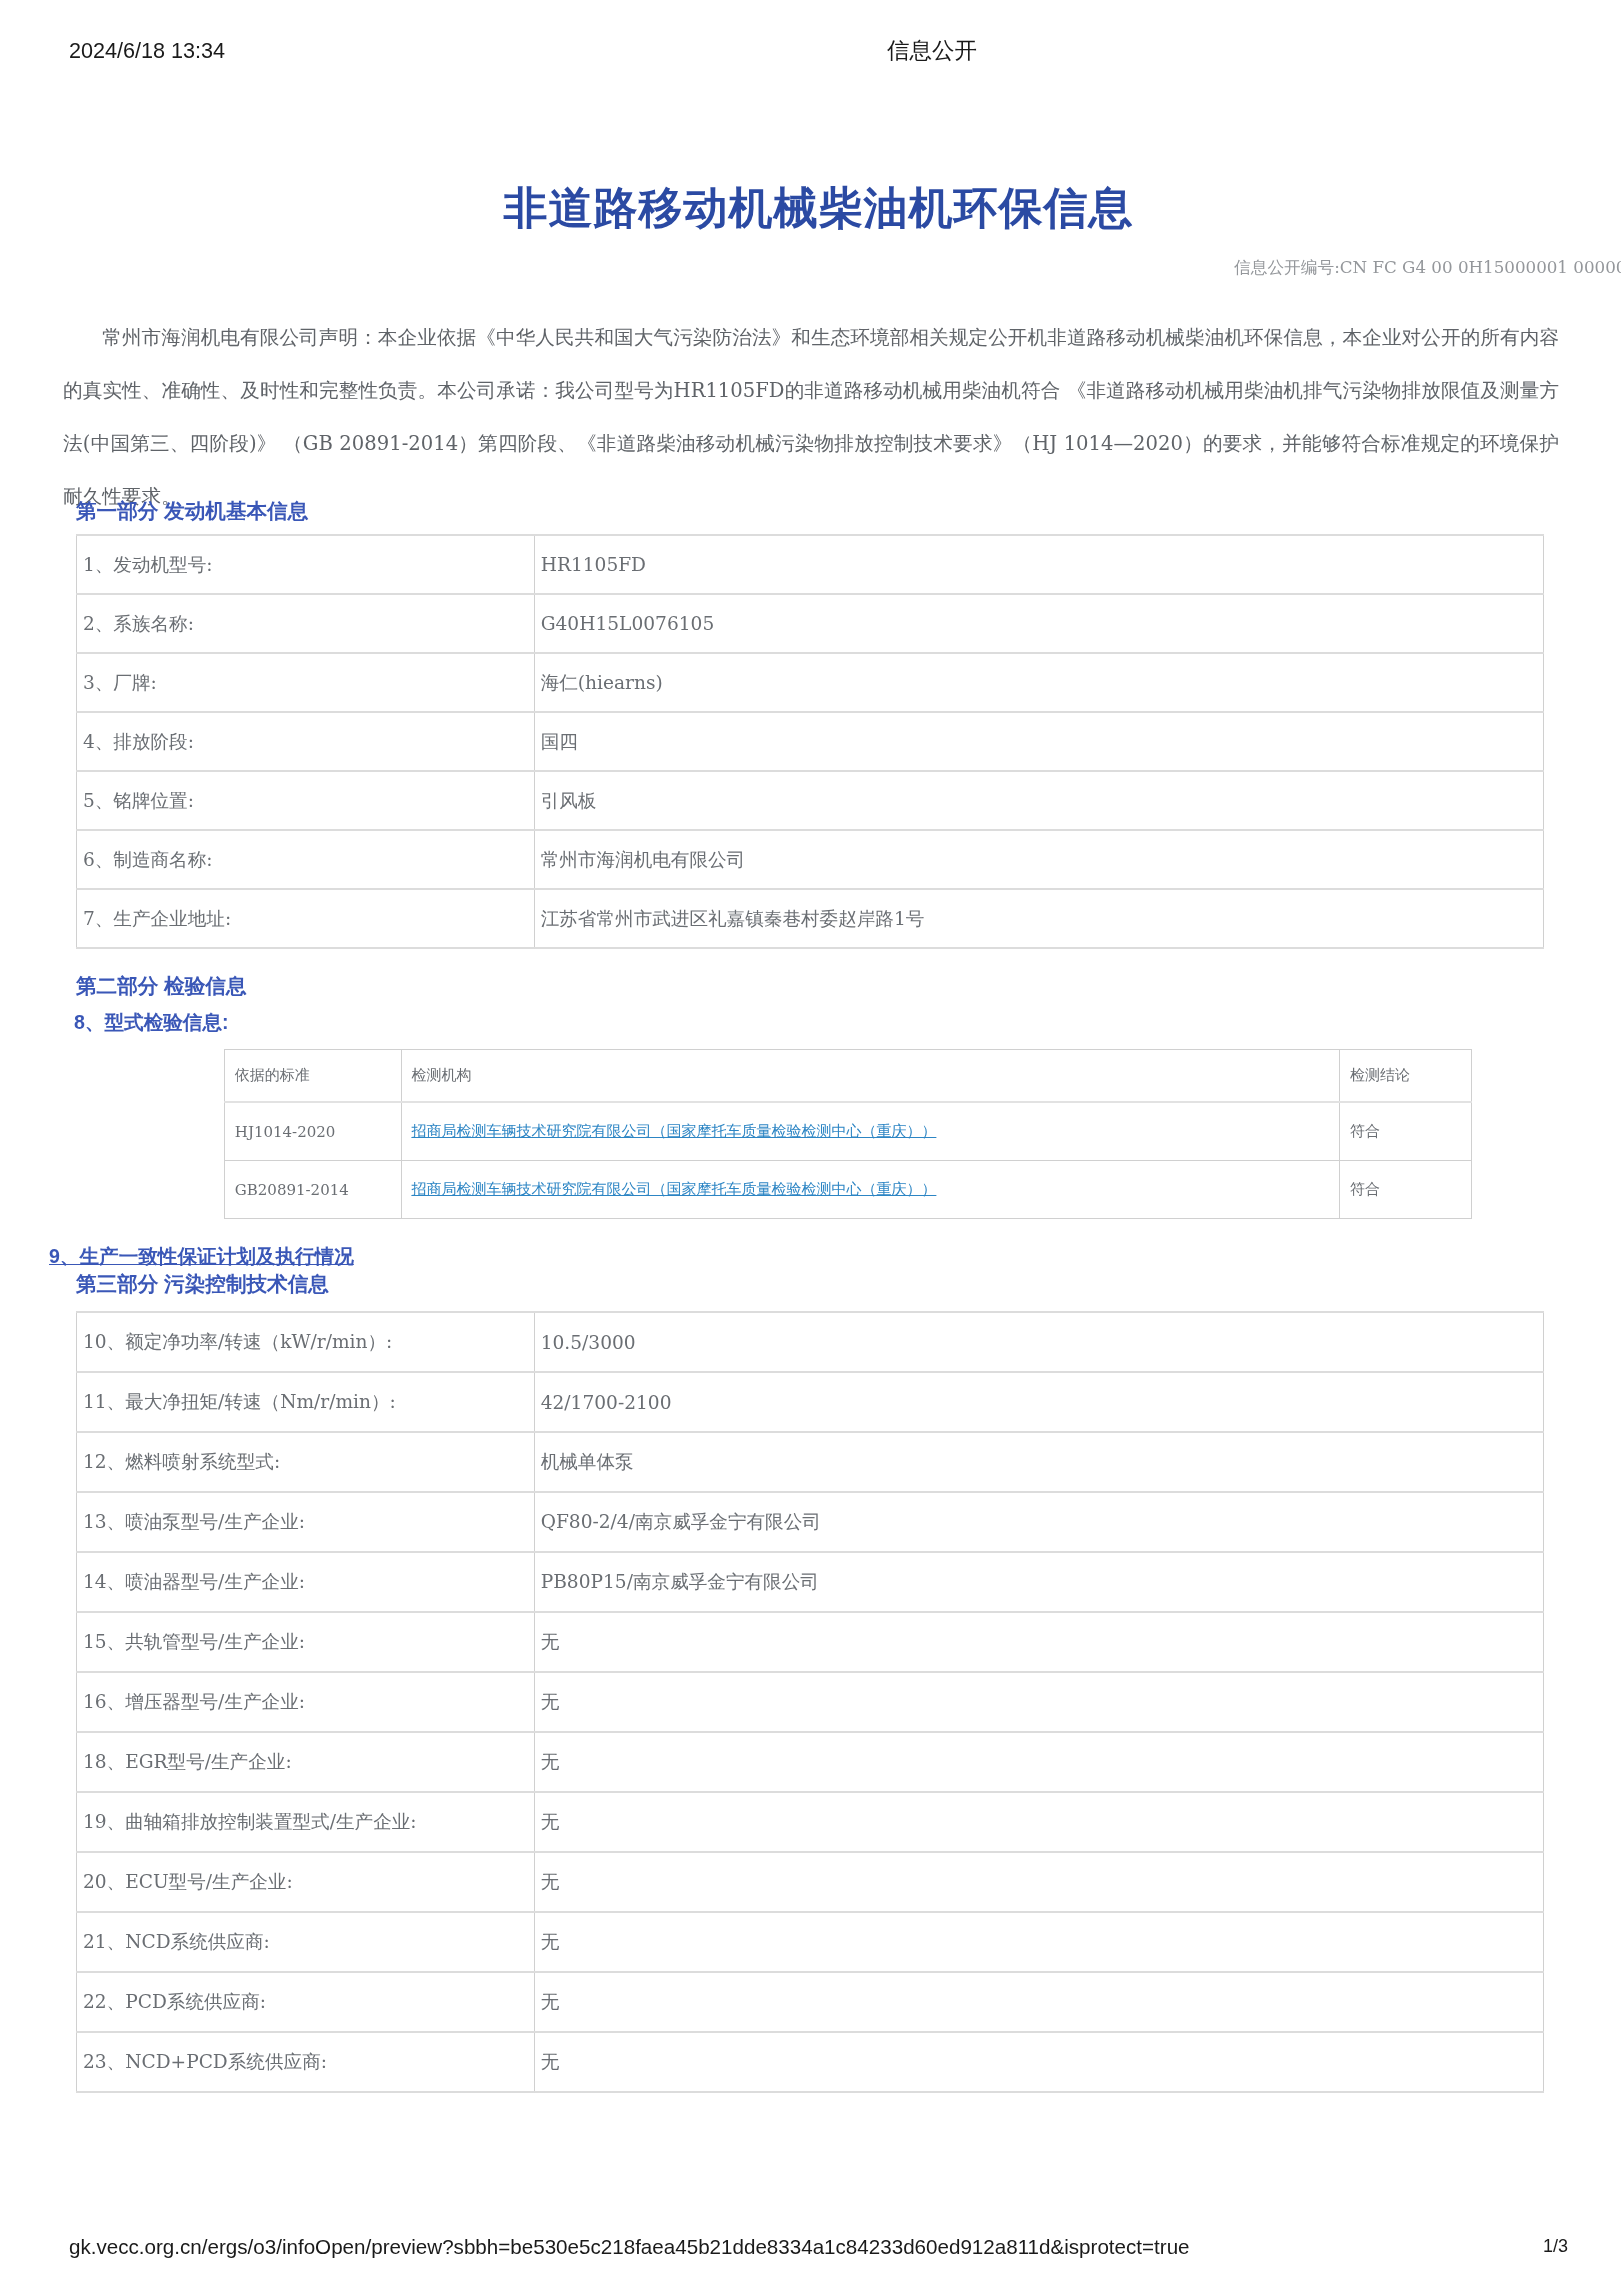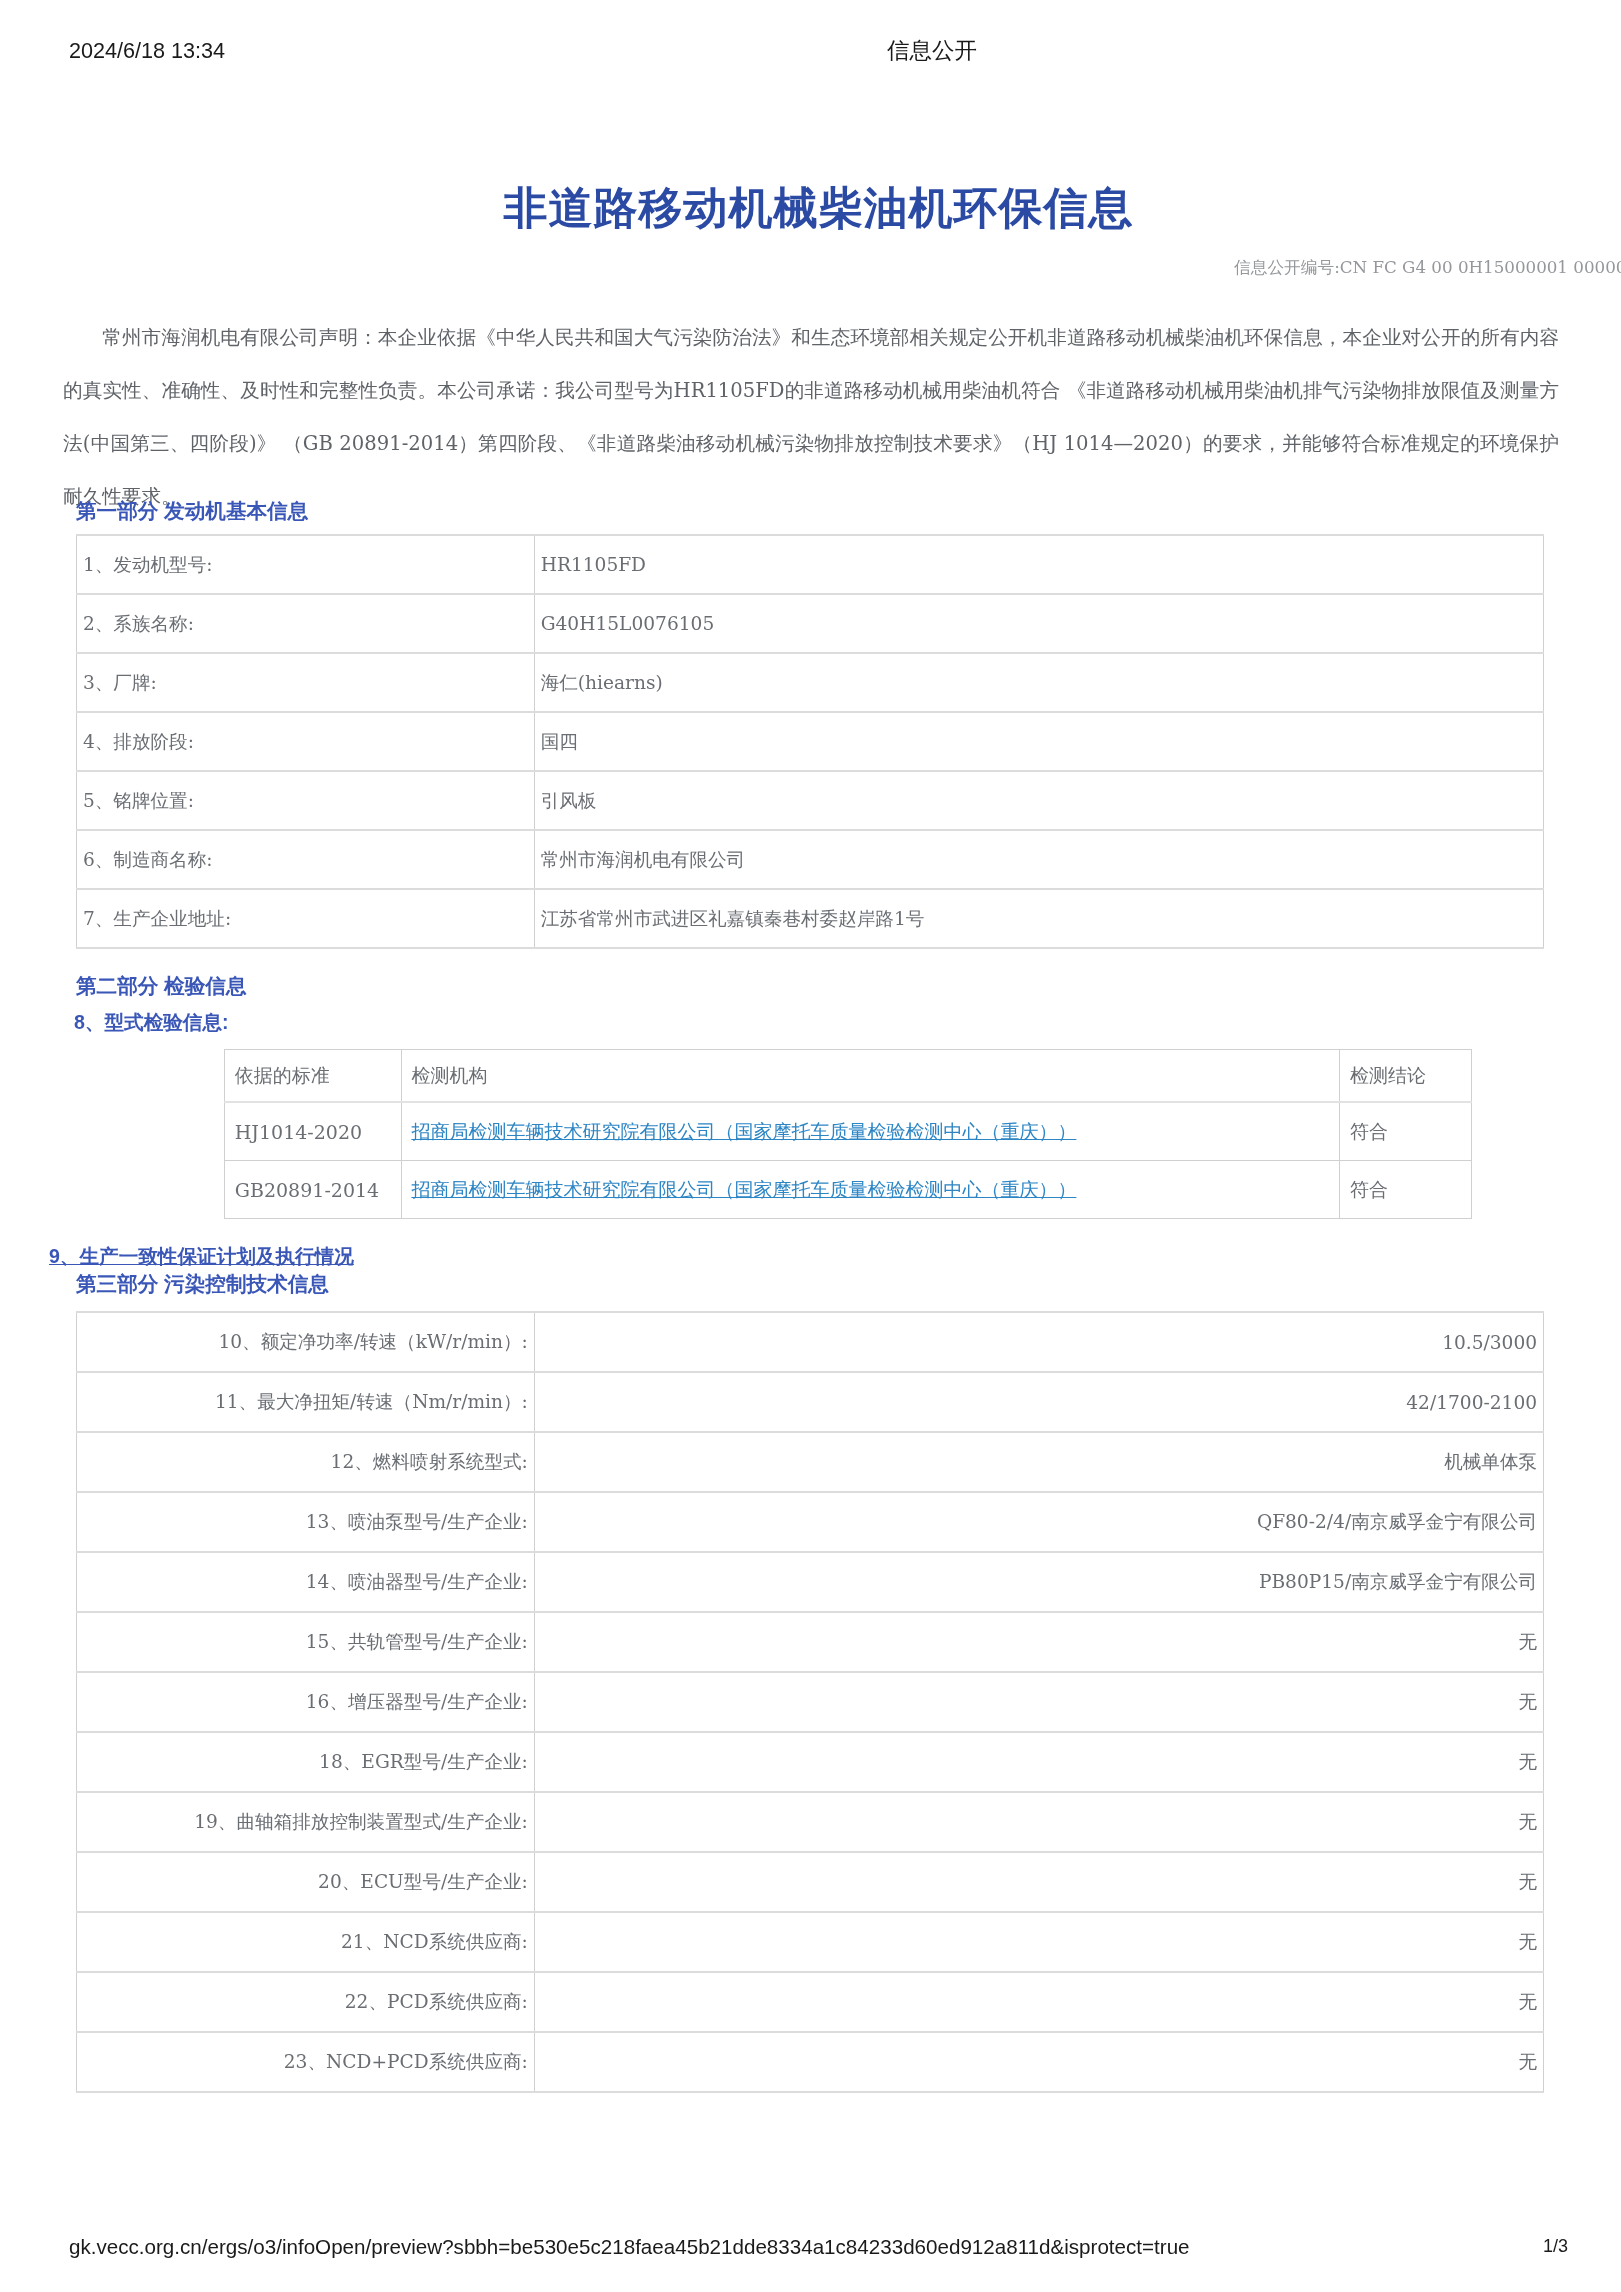--- a/index.html
+++ b/index.html
@@ -82,31 +82,31 @@
   #pollution-table { top: 1311px; }
   .kv-table td {
     border: 1px solid #d0d0d0;
     border-top-width: 2px; border-bottom-width: 2px;
     border-top-color: #dcdcdc; border-bottom-color: #dcdcdc;
     font-size: 18.6px; color: #6a6e73;
     padding: 0 5.9px; vertical-align: middle;
     overflow: hidden; white-space: nowrap;
   }
   #engine-table td { height: 57px; }
-  #pollution-table td { height: 58px; text-align: right; }
+  #pollution-table td { height: 58px; }
   .kv-table .kv-label { width: 445px; }
 
   
   .inspection-table {
     position: absolute; left: 224px; top: 1049px; width: 1185px;
     font-family: "DejaVu Serif", serif;
   }
   .inspection-table th, .inspection-table td {
     border: 1px solid #d0d0d0;
-    font-size: 19px; font-weight: normal; color: #6a6e73;
+    font-size: 15px; font-weight: normal; color: #6a6e73;
     text-align: left; padding: 0 9.8px; vertical-align: middle;
     overflow: hidden;
   }
   .inspection-table th { height: 51px; border-bottom: 2.9px solid #e2e2e2; }
   .inspection-table td { height: 57px; }
   .col-standard { width: 156px; }
   .col-agency { width: 918px; }
   .col-result { width: 111px; }
   .agency-link { color: #2c85c4; text-decoration: underline; cursor: pointer; }
 </style>

